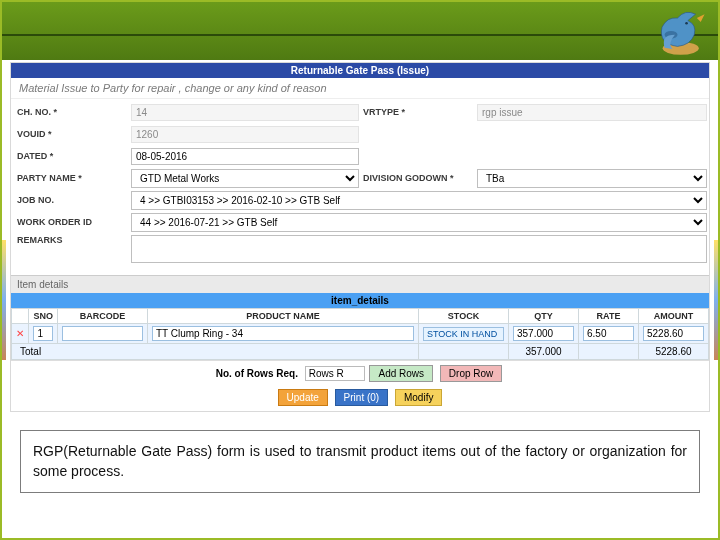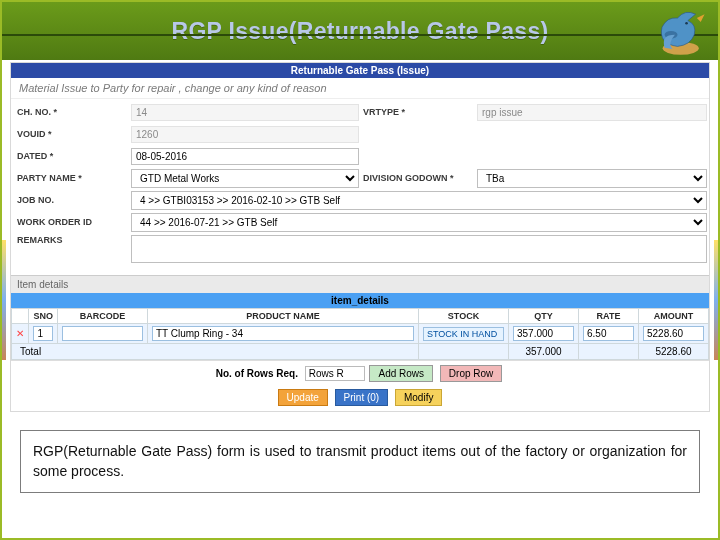--- a/index.html
+++ b/index.html
@@ -51,21 +51,20 @@
   .sidebars { position:absolute; inset:58px 0 0 0; pointer-events:none;}
   .sidebars::before, .sidebars::after { content:""; position:absolute; top:180px; width:4px; height:120px; background:linear-gradient(#ffe067,#7fb0ef,#c98557);}
   .sidebars::before{ left:0;} .sidebars::after{ right:0;}
 </style>
 </head>
 <body>
 
 <div class="page">
   <div class="header">
     <div class="header-rule"></div>
-    <div class="header-title">RGP Issue(Returnable Gate Pass)</div>
     <div class="bird">
       <svg viewBox="0 0 100 90">
         <ellipse cx="55" cy="75" rx="28" ry="10" fill="#d0a14a"></ellipse>
         <path d="M50 72 q-30 -4 -24 -30 q8 -16 24 -14 q12 -14 28 -6 l-12 10 q14 6 10 22 q-6 16 -26 18 z" fill="#4f92c7" stroke="#2b5882" stroke-width="1"></path>
         <circle cx="64" cy="36" r="2" fill="#1a3850"></circle>
         <path d="M80 28 l12 -6 l-6 12 z" fill="#e0a030"></path>
         <ellipse cx="40" cy="54" rx="10" ry="6" fill="#3a72a2"></ellipse>
         <path d="M30 74 q-6 -20 16 -20 q-12 14 -4 22 z" fill="#66a0d0"></path>
       </svg>
     </div>

